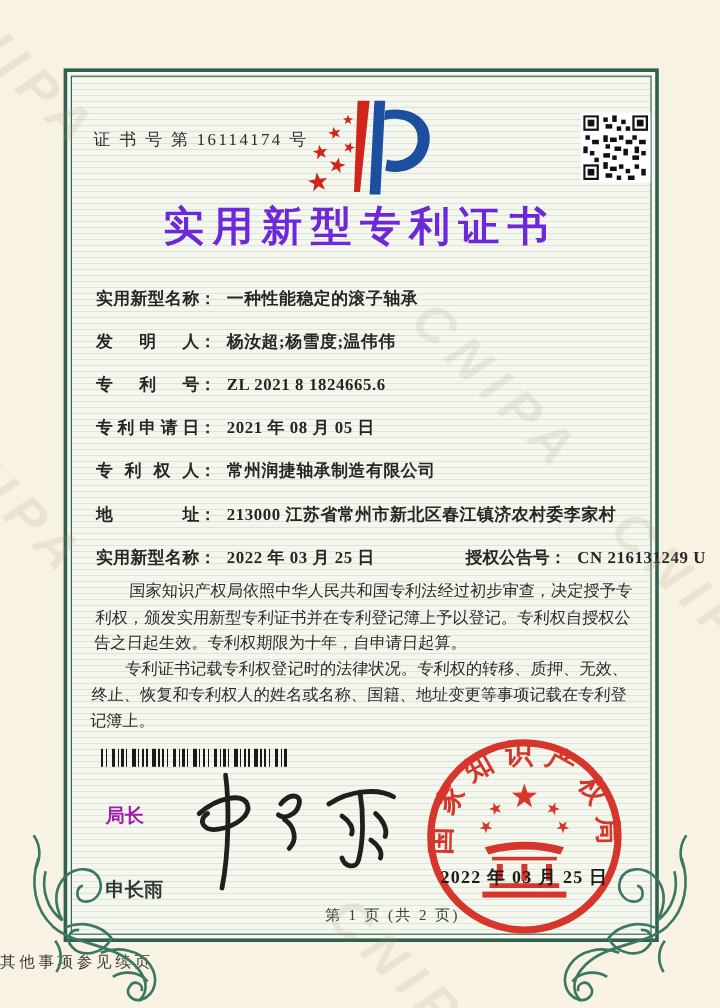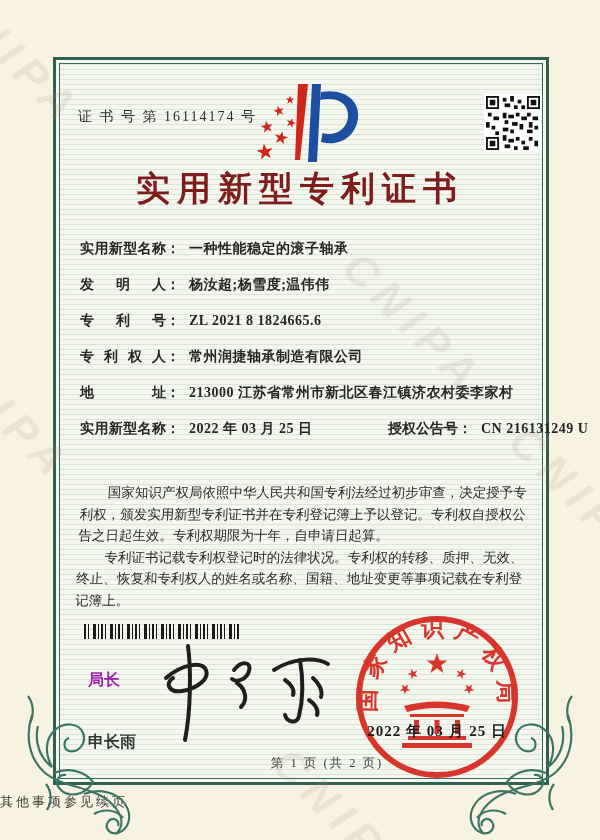--- a/index.html
+++ b/index.html
@@ -37,21 +37,21 @@
 
   
   .certno{
     position:absolute;left:78px;top:92px;
     font-size:14px;letter-spacing:2px;color:#2b2b2b;font-weight:400;z-index:3;margin-top:16px;
   }
   .logo{position:absolute;left:250px;top:80px;width:118px;height:88px;z-index:3;}
   .qr{position:absolute;left:484px;top:94px;width:54px;height:54px;background:#fff;padding:2px;z-index:3;}
   .title{
     position:absolute;left:0;top:166px;width:600px;text-align:center;
-    font-size:34px;font-weight:bold;letter-spacing:7px;color:#7f1d1d;z-index:3;
+    font-size:34px;font-weight:bold;letter-spacing:7px;color:#6d28d9;z-index:3;
   }
 
   
   .fields{position:absolute;left:80px;top:240px;width:450px;z-index:3;}
   .frow{height:36px;font-size:14px;font-weight:600;color:#262626;white-space:nowrap;}
   .flabel{display:inline-block;width:86px;text-align:justify;text-align-last:justify;vertical-align:top;}
   .fcolon{display:inline-block;margin-right:9px;}
   .fvalue{letter-spacing:0.5px;}
   .grantrow{height:36px;font-size:14px;font-weight:600;color:#262626;white-space:nowrap;}
   .grant-right{position:absolute;left:308px;display:inline-block;}
@@ -183,20 +183,23 @@
     <div class="frow">
       <span class="flabel">实用新型名称</span><span class="fcolon">：</span><span class="fvalue">一种性能稳定的滚子轴承</span>
     </div>
     <div class="frow">
       <span class="flabel">发明人</span><span class="fcolon">：</span><span class="fvalue">杨汝超;杨雪度;温伟伟</span>
     </div>
     <div class="frow">
       <span class="flabel">专利号</span><span class="fcolon">：</span><span class="fvalue">ZL 2021 8 1824665.6</span>
     </div>
     <div class="frow">
+      <span class="flabel">专利申请日</span><span class="fcolon">：</span><span class="fvalue">2021 年 08 月 05 日</span>
+    </div>
+    <div class="frow">
       <span class="flabel">专利权人</span><span class="fcolon">：</span><span class="fvalue">常州润捷轴承制造有限公司</span>
     </div>
     <div class="frow">
       <span class="flabel">地址</span><span class="fcolon">：</span><span class="fvalue">213000 江苏省常州市新北区春江镇济农村委李家村</span>
     </div>
     <div class="grantrow" style="position:relative;">
       <span class="flabel">实用新型名称</span><span class="fcolon">：</span><span class="fvalue">2022 年 03 月 25 日</span>
       <span class="grant-right">
         <span>授权公告号</span><span class="fcolon">：</span><span class="fvalue">CN 216131249 U</span>
       </span>

